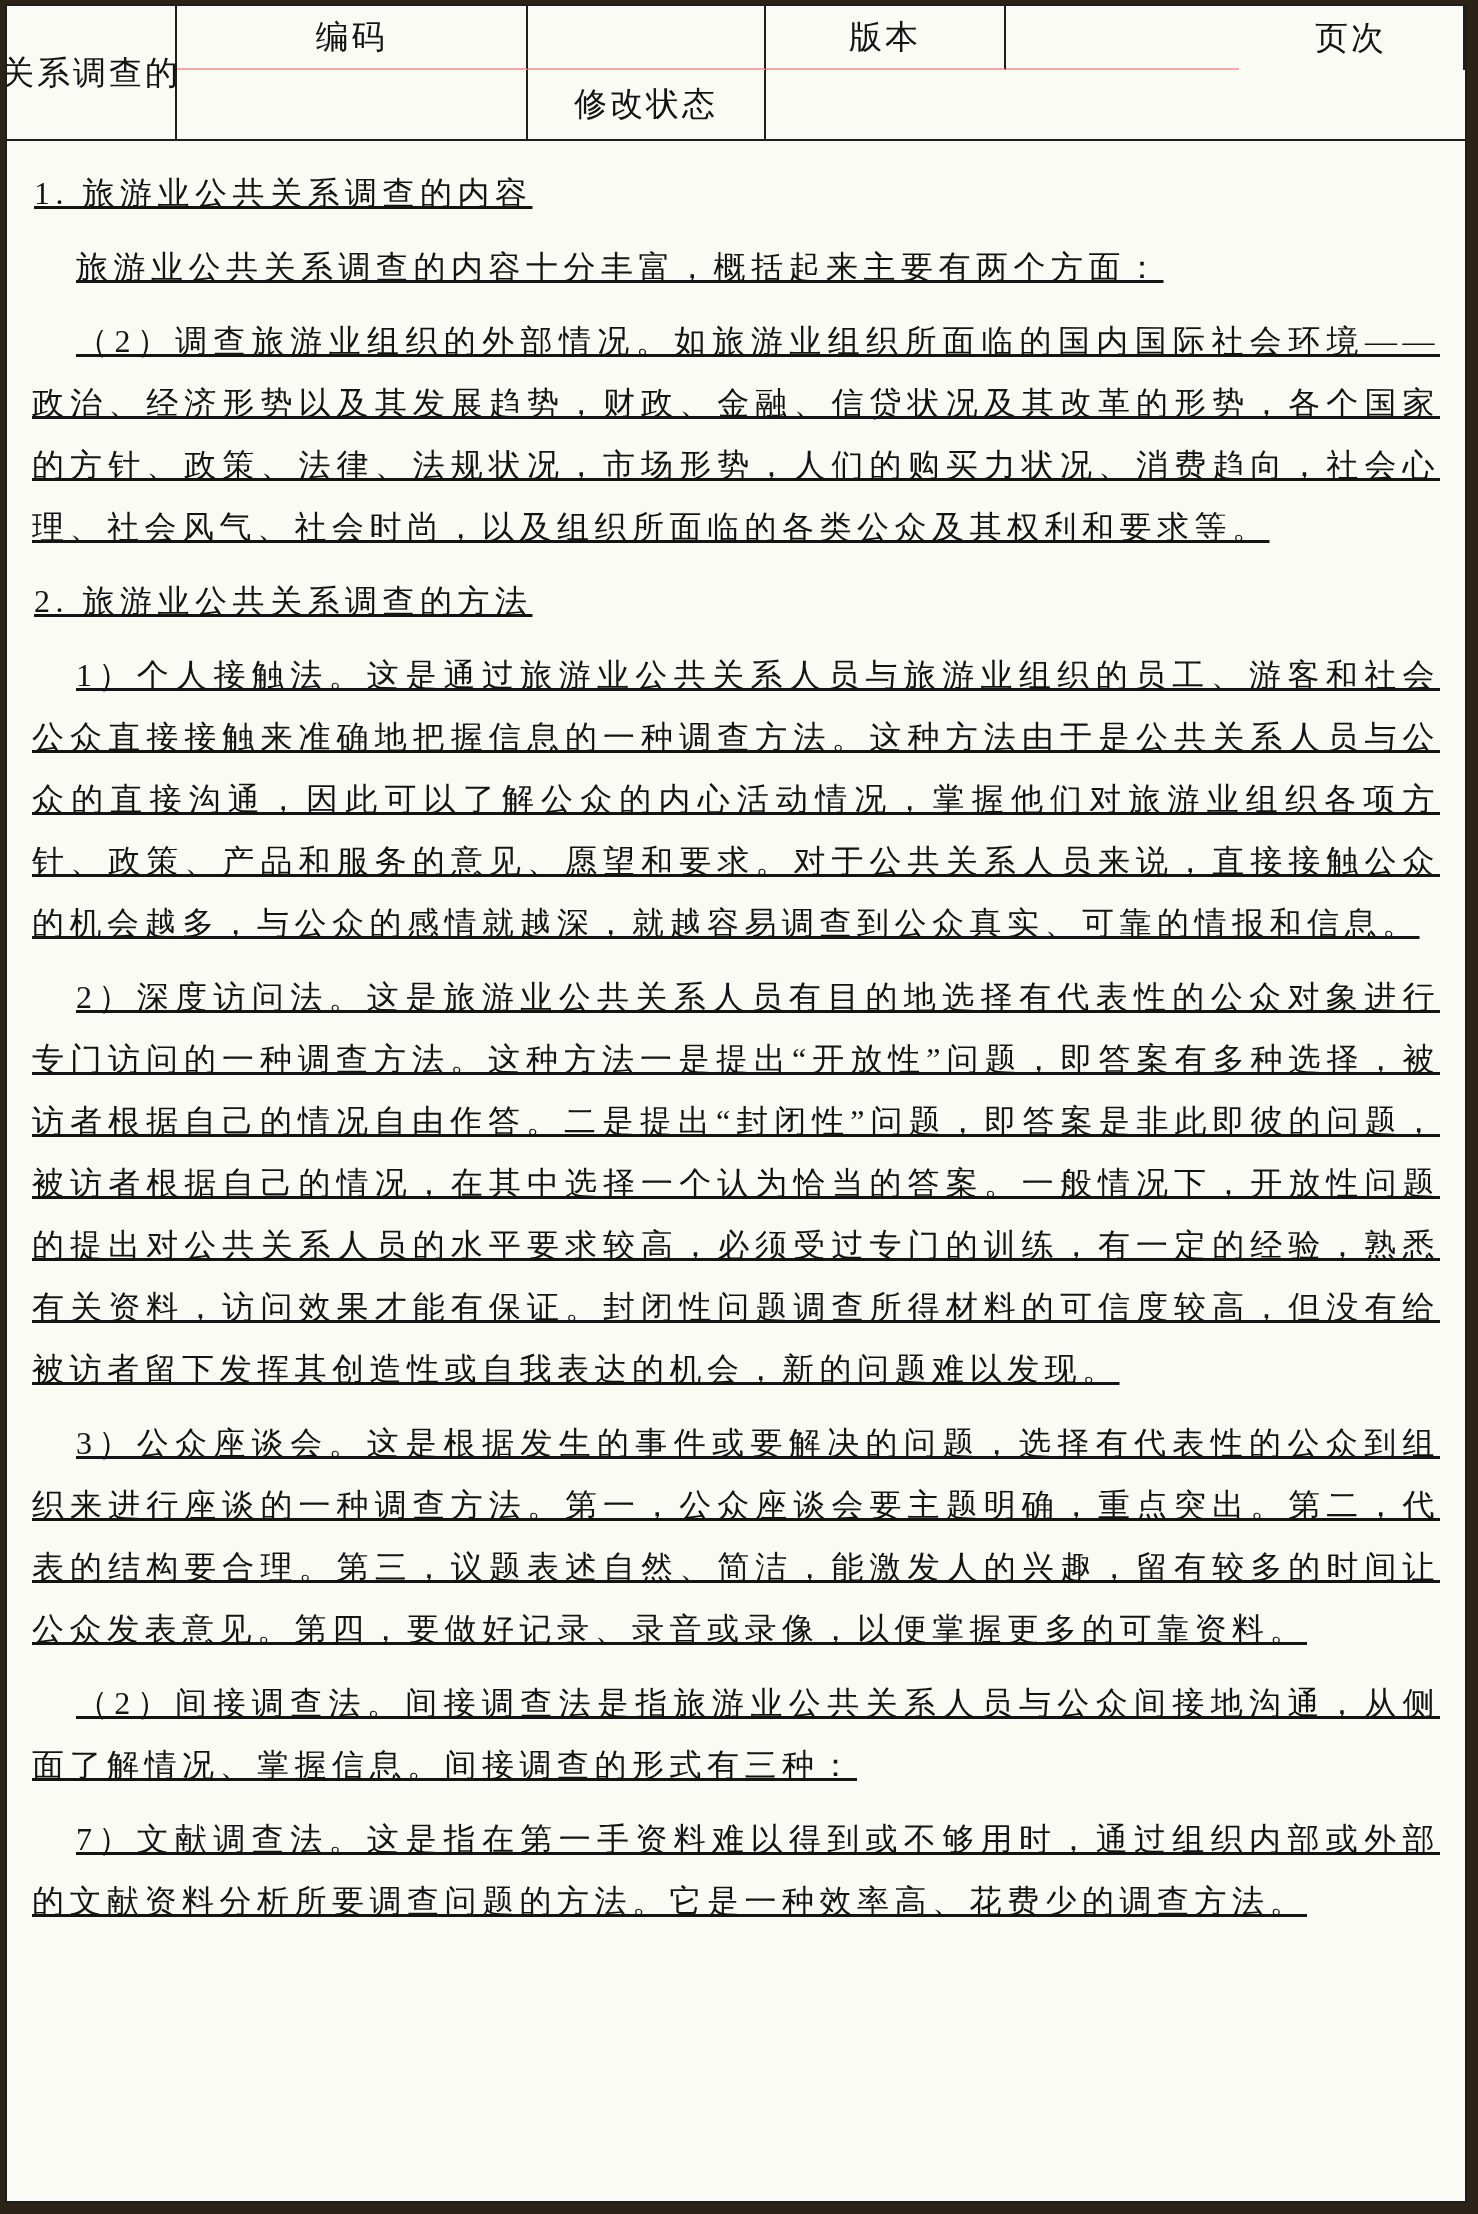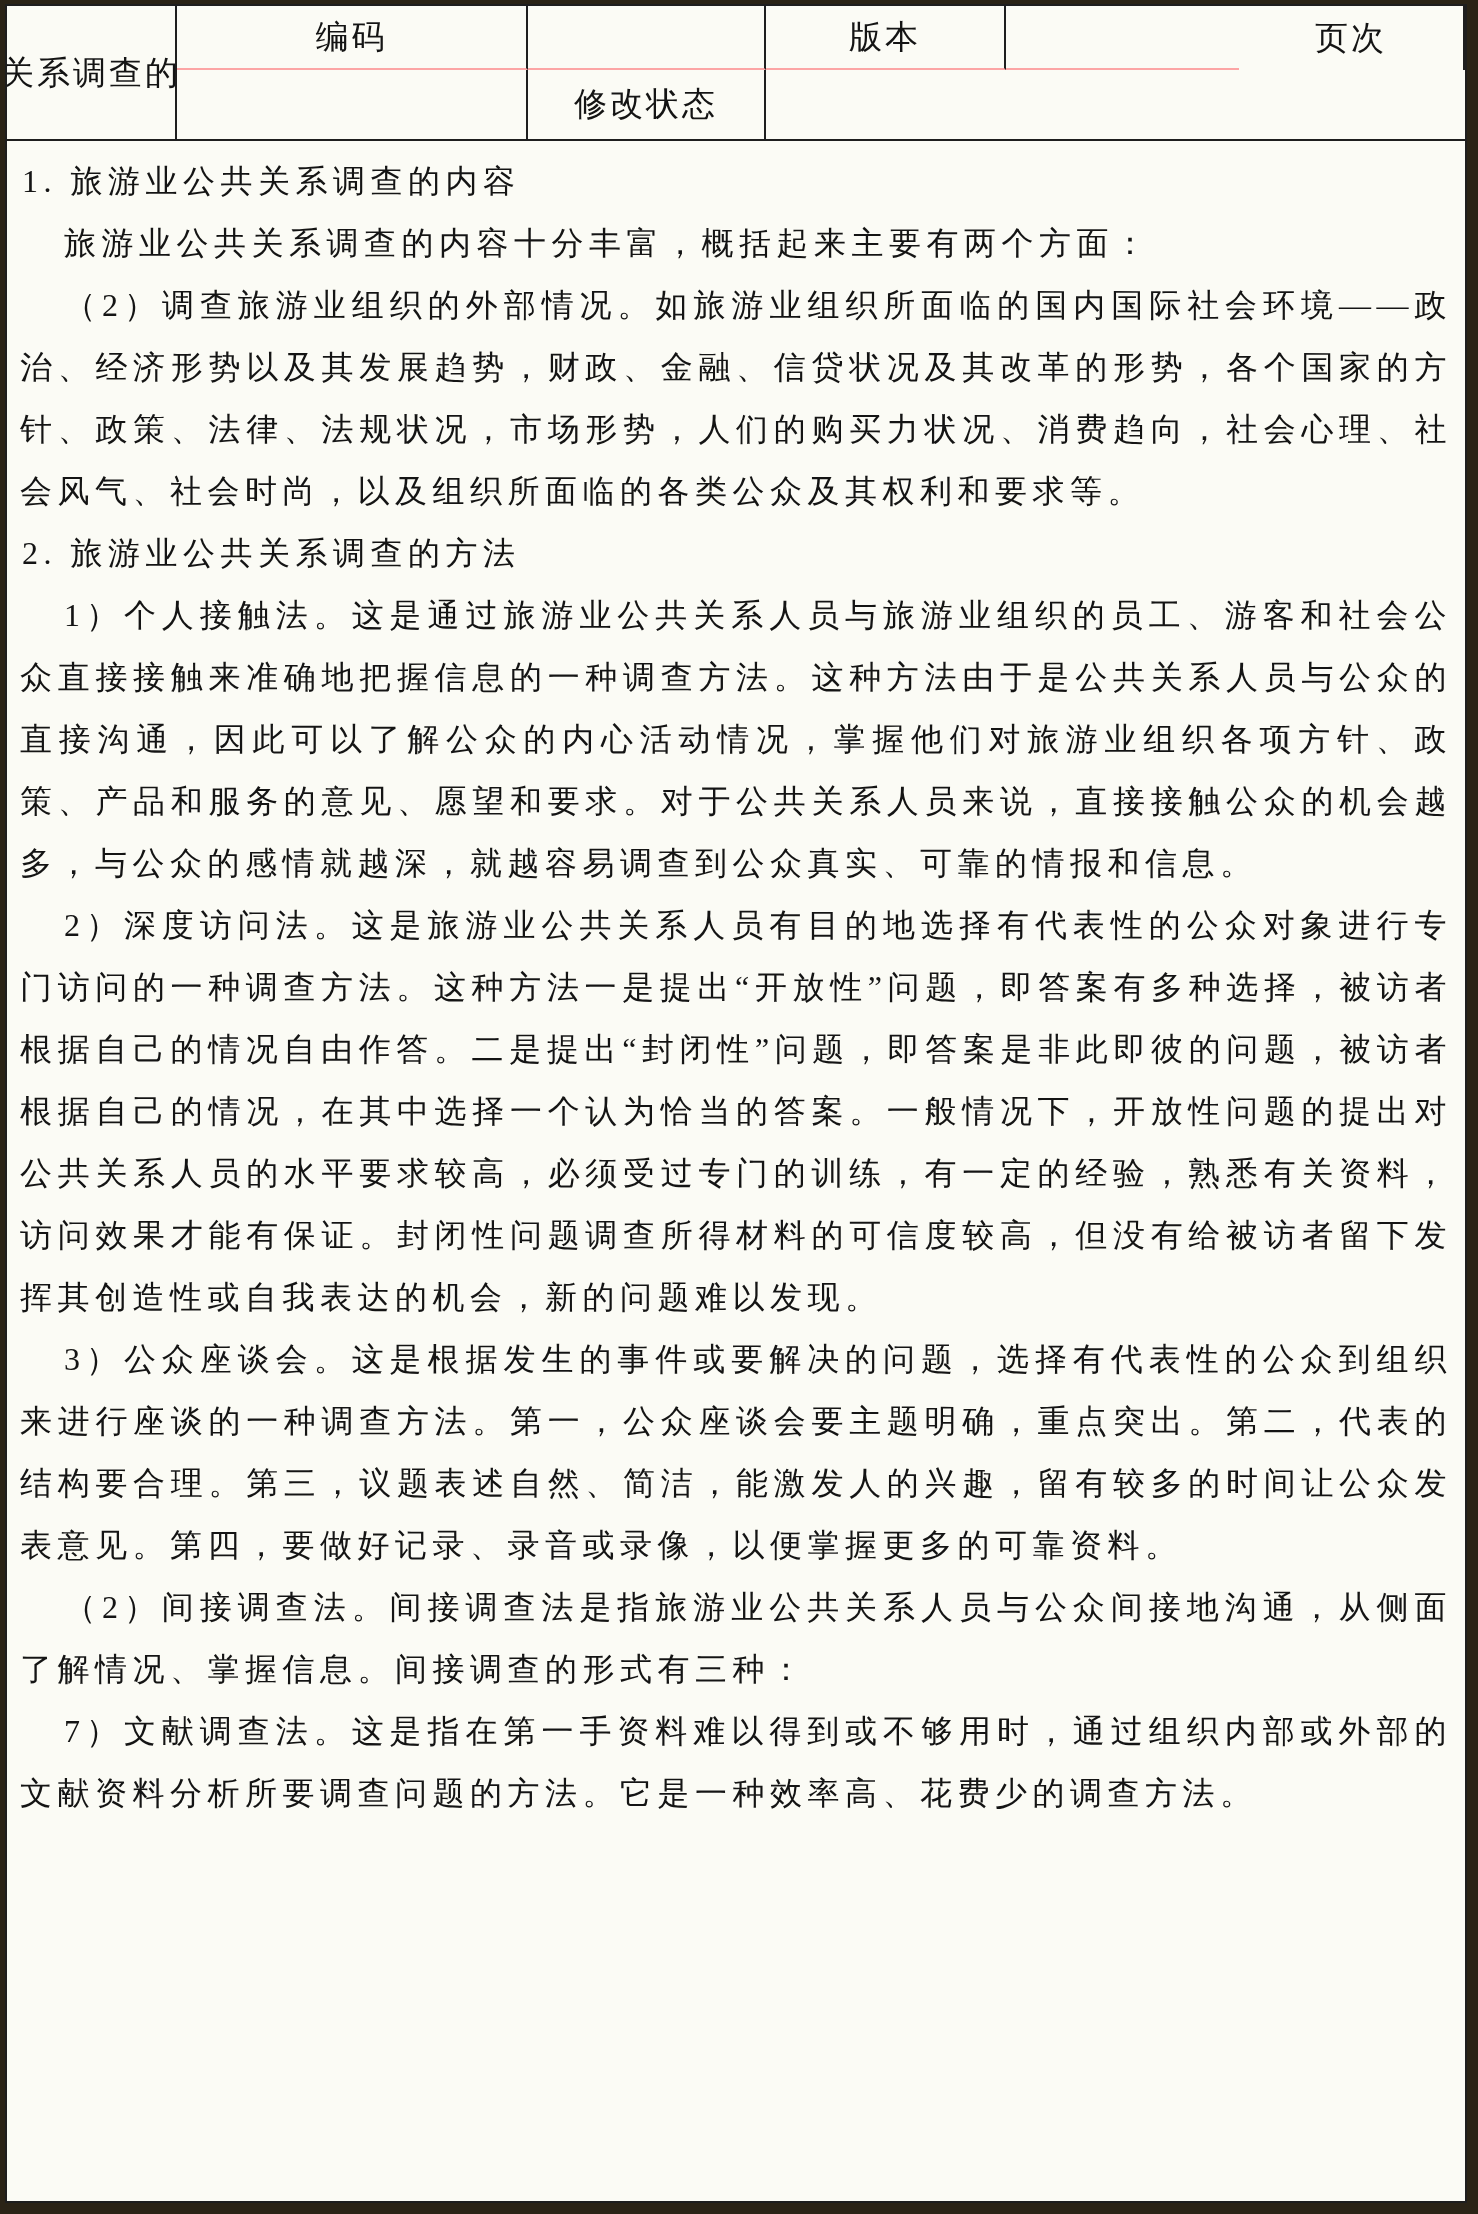--- a/index.html
+++ b/index.html
@@ -43,21 +43,21 @@
   .title-cell .tline { line-height: 64px; text-align: center; white-space: nowrap; }
   
   .body-text {
     box-sizing: border-box;
     padding: 9px 13px 0 13px;
     font-size: 32px;
     line-height: 62px;
     letter-spacing: 5.5px;
     text-align: justify;
   }
-  .body-text p { margin: 0; }
+  .body-text p { margin: 12px; text-decoration: underline; }
   .body-text p.para { text-indent: 44px; }
   .body-text p.heading { text-indent: 2px; }
 </style>
 </head>
 <body>
 
 <div class="page">
 
   <div class="header-table">
     <div class="hcell span2 title-cell">

